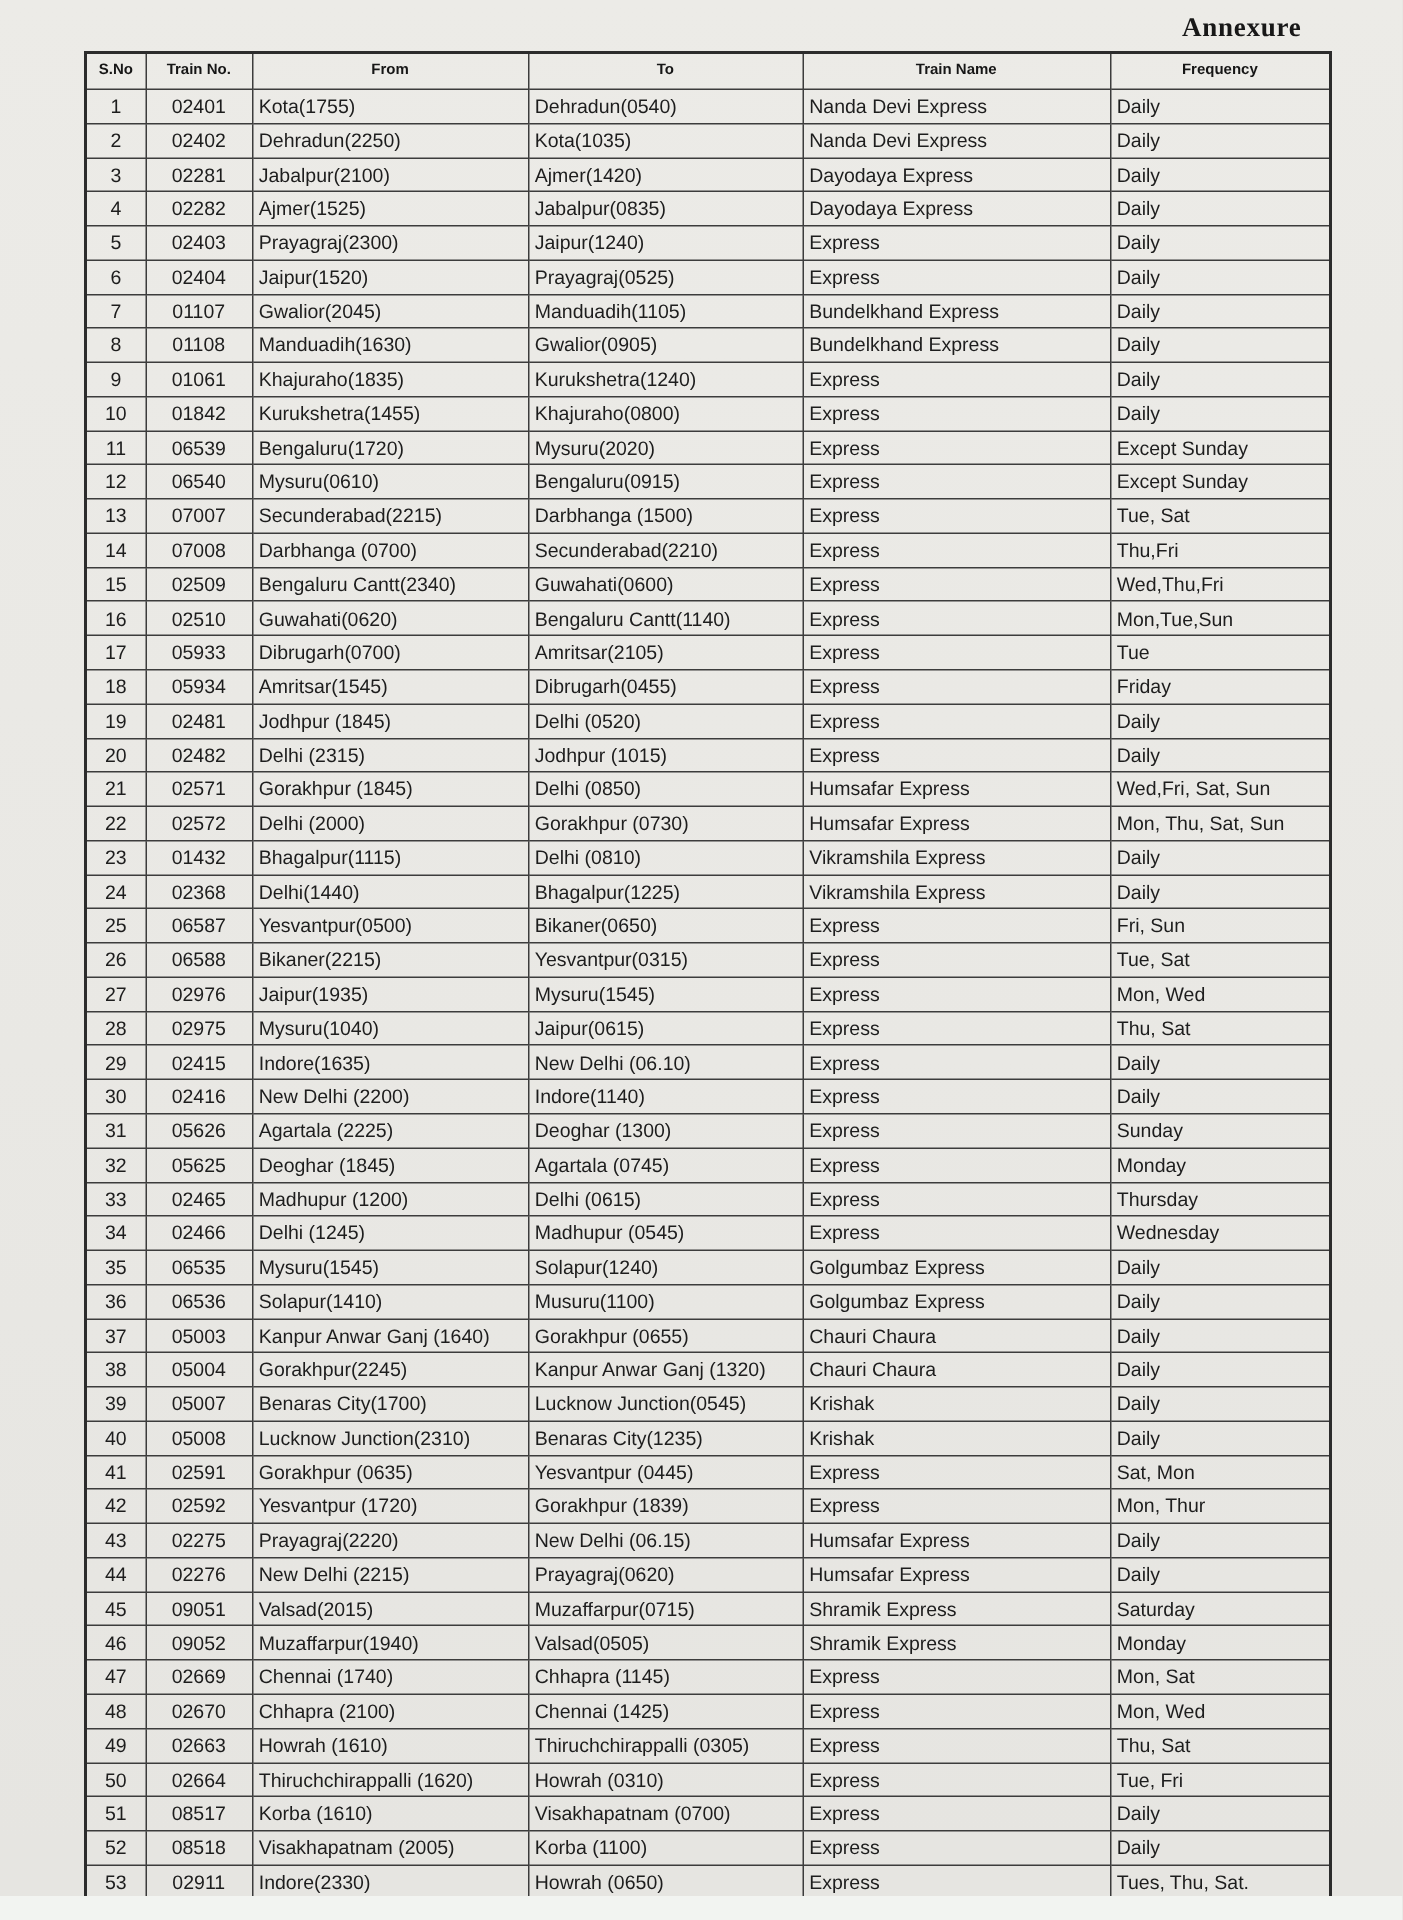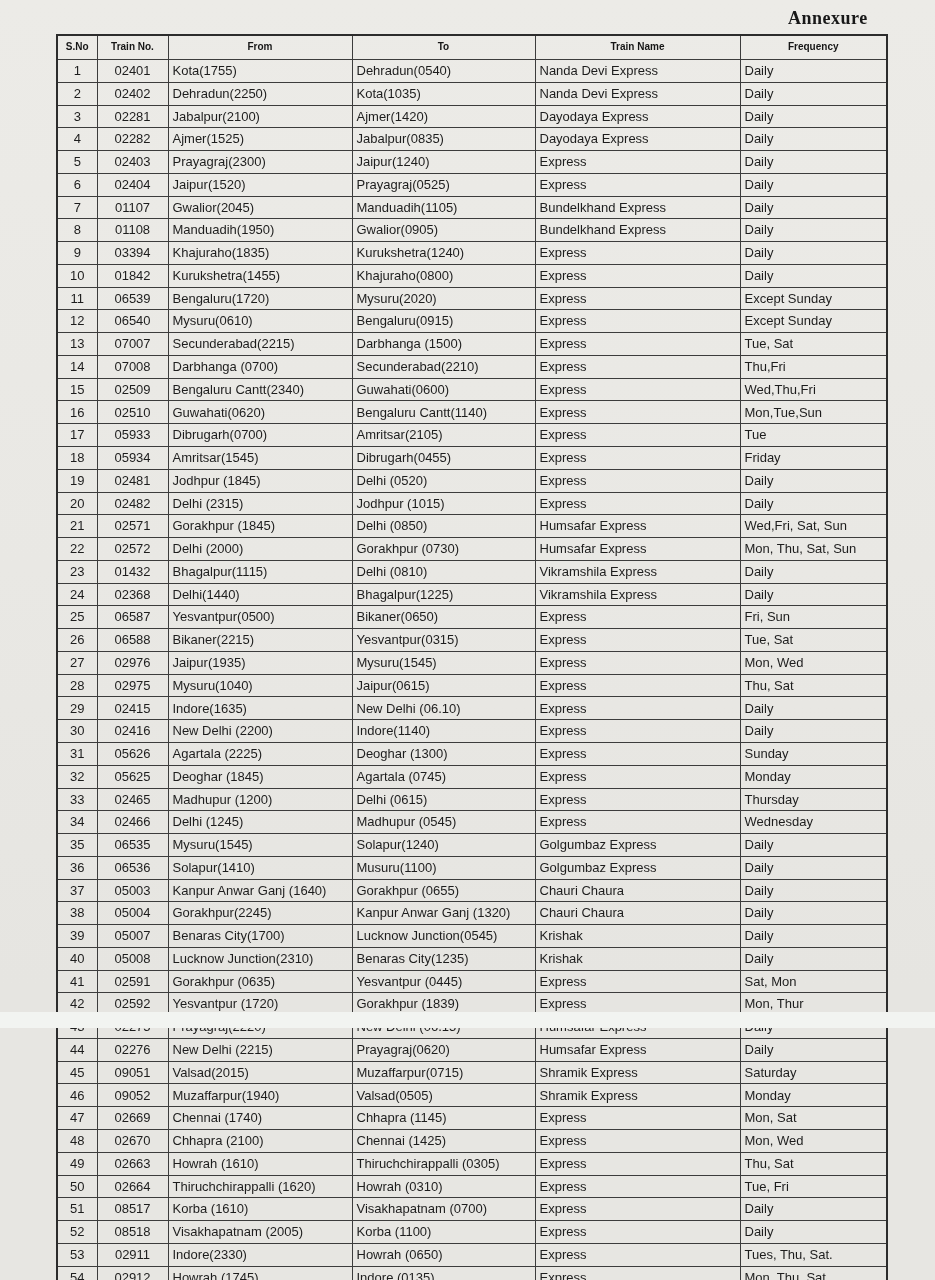--- a/index.html
+++ b/index.html
@@ -9,21 +9,21 @@
   body {
     width: 935px;
     height: 1280px;
     overflow: hidden;
     background: #e7e6e2;
     font-family: "Liberation Sans", sans-serif;
   }
   .page {
     position: relative;
     width: 935px;
-    height: 1028px;
+    height: 1280px;
     background: linear-gradient(180deg, #ecebe7 0%, #e9e8e4 55%, #e6e5e1 96%);
   }
   .scanner-strip {
     position: absolute;
     left: 0;
     bottom: 0;
     width: 935px;
     height: 16px;
     background: #f2f4f1;
   }
@@ -157,28 +157,28 @@
     <td class="c-sno">7</td>
     <td class="c-trainno">01107</td>
     <td class="c-from">Gwalior(2045)</td>
     <td class="c-to">Manduadih(1105)</td>
     <td class="c-name">Bundelkhand Express</td>
     <td class="c-freq">Daily</td>
   </tr>
         <tr>
     <td class="c-sno">8</td>
     <td class="c-trainno">01108</td>
-    <td class="c-from">Manduadih(1950)</td>
+    <td class="c-from">Manduadih(1630)</td>
     <td class="c-to">Gwalior(0905)</td>
     <td class="c-name">Bundelkhand Express</td>
     <td class="c-freq">Daily</td>
   </tr>
         <tr>
     <td class="c-sno">9</td>
-    <td class="c-trainno">03394</td>
+    <td class="c-trainno">01061</td>
     <td class="c-from">Khajuraho(1835)</td>
     <td class="c-to">Kurukshetra(1240)</td>
     <td class="c-name">Express</td>
     <td class="c-freq">Daily</td>
   </tr>
         <tr>
     <td class="c-sno">10</td>
     <td class="c-trainno">01842</td>
     <td class="c-from">Kurukshetra(1455)</td>
     <td class="c-to">Khajuraho(0800)</td>

